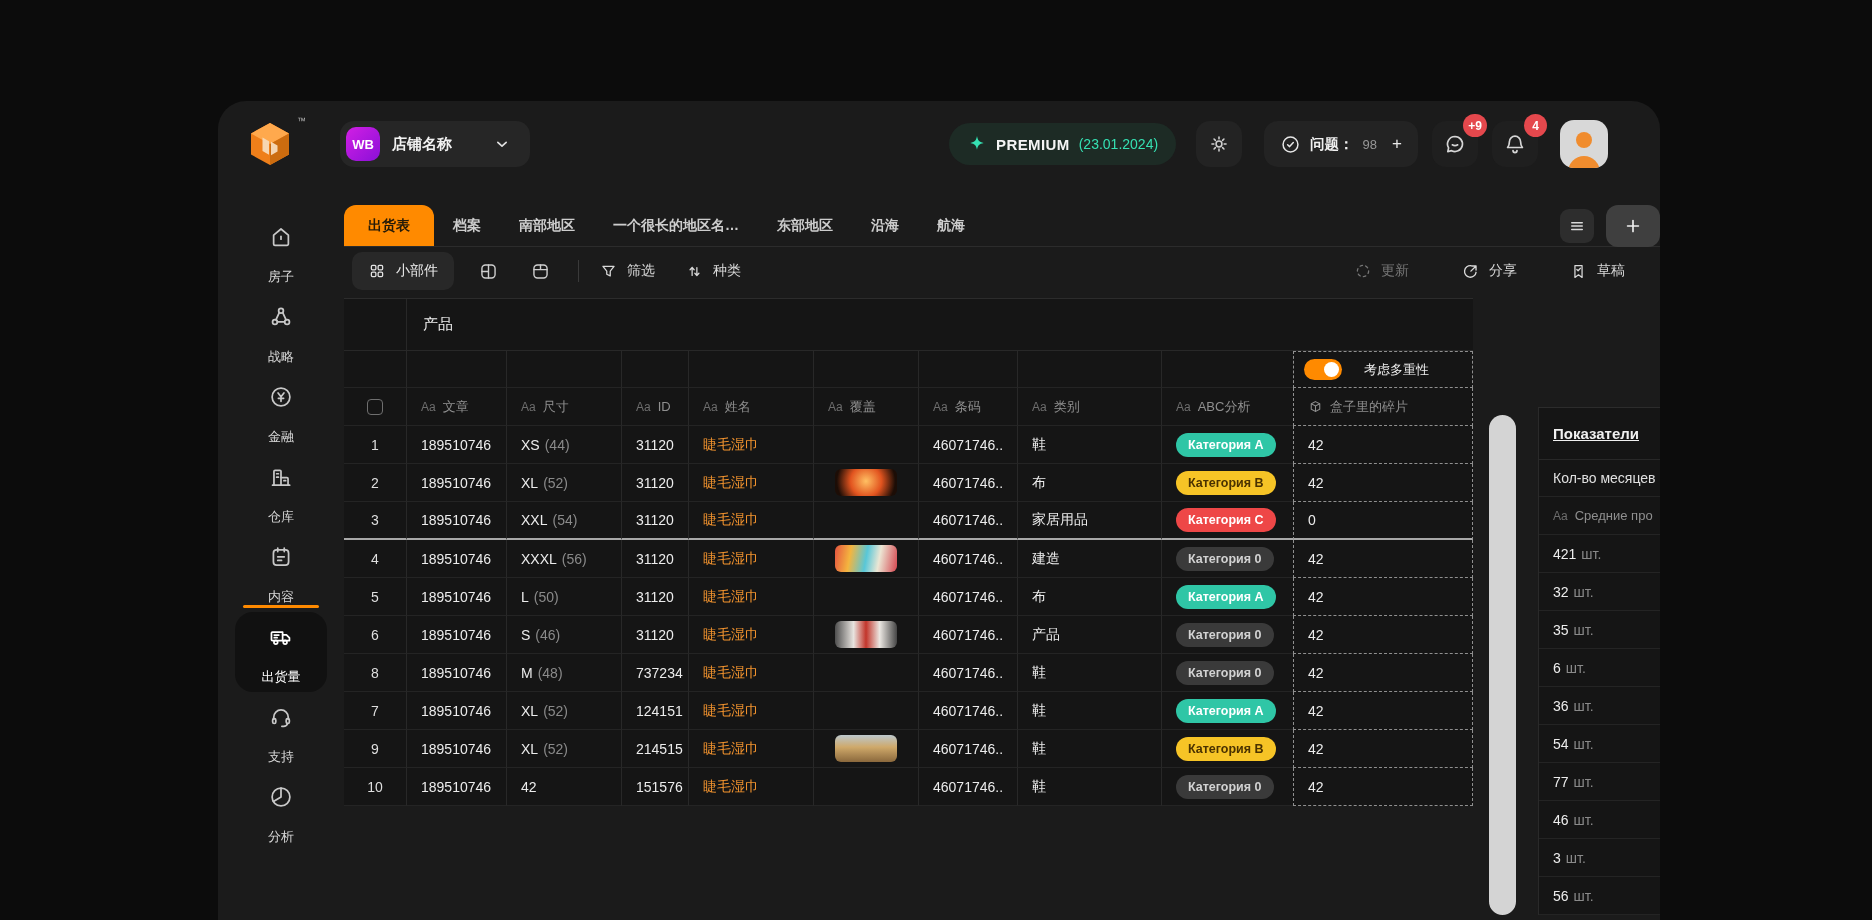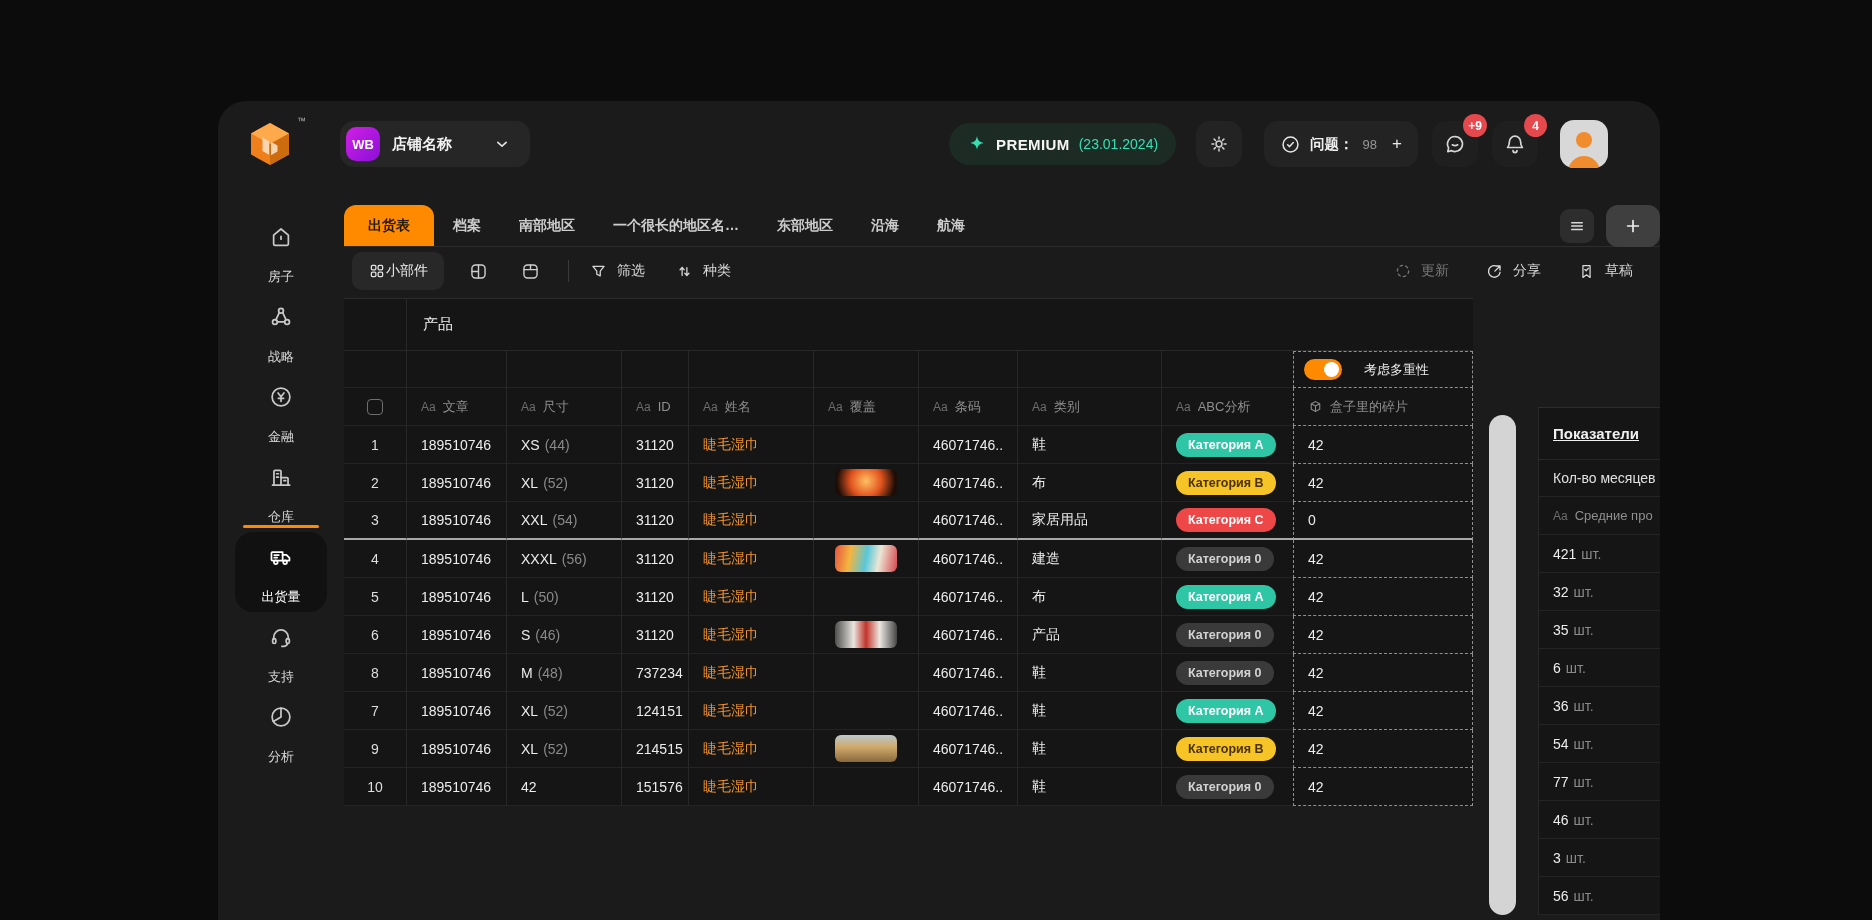--- a/index.html
+++ b/index.html
@@ -86,26 +86,26 @@
   
   .tabbar { height:42px; display:flex; align-items:stretch; border-bottom:1px solid #2c2c2c; }
   .tab { display:flex; align-items:center; padding:0 19px; font-size:14px; font-weight:bold; color:#cdcdcd; cursor:pointer; white-space:nowrap; }
   .tab[data-state="active"] { background:#ff8a00; color:#241a08; border-radius:12px 12px 0 0; padding:0 24px; }
   .tab-actions { margin-left:auto; display:flex; align-items:center; }
   .burger-btn { width:34px; height:34px; border-radius:9px; background:#2d2d2d; display:flex; align-items:center; justify-content:center; margin-right:12px; cursor:pointer; }
   .addtab-btn { width:54px; height:42px; border-radius:12px; background:#3f3f3f; display:flex; align-items:center; justify-content:center; cursor:pointer; }
 
   
   .toolbar { height:48px; display:flex; align-items:center; padding-right:27px; }
-  .widgets-btn { height:38px; margin-left:8px; padding:0 16px; background:#282828; border-radius:10px; display:flex; align-items:center; font-size:14px; color:#ececec; cursor:pointer; }
+  .widgets-btn { height:38px; margin-left:8px; padding:0 16px; background:#282828; border-radius:10px; display:flex; align-items:center; gap:10px; font-size:14px; color:#ececec; cursor:pointer; }
   .ghost-icon { width:36px; height:36px; display:flex; align-items:center; justify-content:center; margin-left:16px; cursor:pointer; }
   .tool-divider { width:1px; height:22px; background:#3a3a3a; margin:0 20px; }
   .ghost-btn { display:flex; align-items:center; gap:9px; font-size:14px; color:#d9d9d9; margin-right:30px; cursor:pointer; }
   .toolbar-right { margin-left:auto; display:flex; align-items:center; gap:36px; }
-  .ghost-btn.right { margin:0;font-family:Liberation Mono, monospace; }
+  .ghost-btn.right { margin:8px;font-family:Liberation Mono, monospace; }
   .ghost-btn.muted { color:#767676; }
   .ghost-btn.muted svg { stroke:#767676; }
 
   
   .work-area { position:relative; margin-top:3px; }
   .table { width:1129px; background:#151515; border-top:1px solid #2c2c2c; font-size:14px; }
   .trow { display:grid; grid-template-columns:63px 100px 115px 67px 125px 105px 99px 144px 131px 180px; height:38px; }
   .trow.ghead { grid-template-columns:63px 1066px; height:52px; }
   .trow.subhead { height:37px; }
   .cell {
@@ -272,20 +272,27 @@
 
       <div class="side-item" data-state="">
         <svg width="26" height="26" viewBox="0 0 24 24" fill="none" stroke-width="1.6" stroke-linecap="round" stroke-linejoin="round">
           <path d="M5.5 19.5 V6.8 a1 1 0 0 1 1 -1 H11 a1 1 0 0 1 1 1 V19.5"></path>
           <path d="M12 12.5 H17.5 a1 1 0 0 1 1 1 V19.5"></path>
           <path d="M8 9 h1.6 M8 12.2 h1.6 M14.7 15.4 h1.6 M4.2 19.5 H20"></path>
         </svg>
         <span>仓库</span>
       </div>
 
+      <div class="side-item" data-state="">
+        <svg width="26" height="26" viewBox="0 0 24 24" fill="none" stroke-width="1.6" stroke-linecap="round" stroke-linejoin="round">
+          <rect x="5" y="5.5" width="14" height="14" rx="3"></rect>
+          <path d="M9 3.8 V7 M15 3.8 V7 M9 11.8 H15 M9 15.2 H12.5"></path>
+        </svg>
+        <span>内容</span>
+      </div>
 
       <div class="side-item" data-state="active">
         <svg width="26" height="26" viewBox="0 0 24 24" fill="none" stroke-width="1.6" stroke-linecap="round" stroke-linejoin="round">
           <path d="M4 7.5 H13.5 V15.3 H4 a.8 .8 0 0 1 -.8 -.8 V8.3 A.8 .8 0 0 1 4 7.5 Z"></path>
           <path d="M13.5 10 H17 L19.8 12.9 V15.3 H13.5"></path>
           <circle cx="7.2" cy="16.9" r="1.7"></circle>
             <circle cx="15.8" cy="16.9" r="1.7"></circle>
           <path d="M5.8 10.2 H10 M5.8 12.6 H8.4"></path>
         </svg>
         <span>出货量</span>

